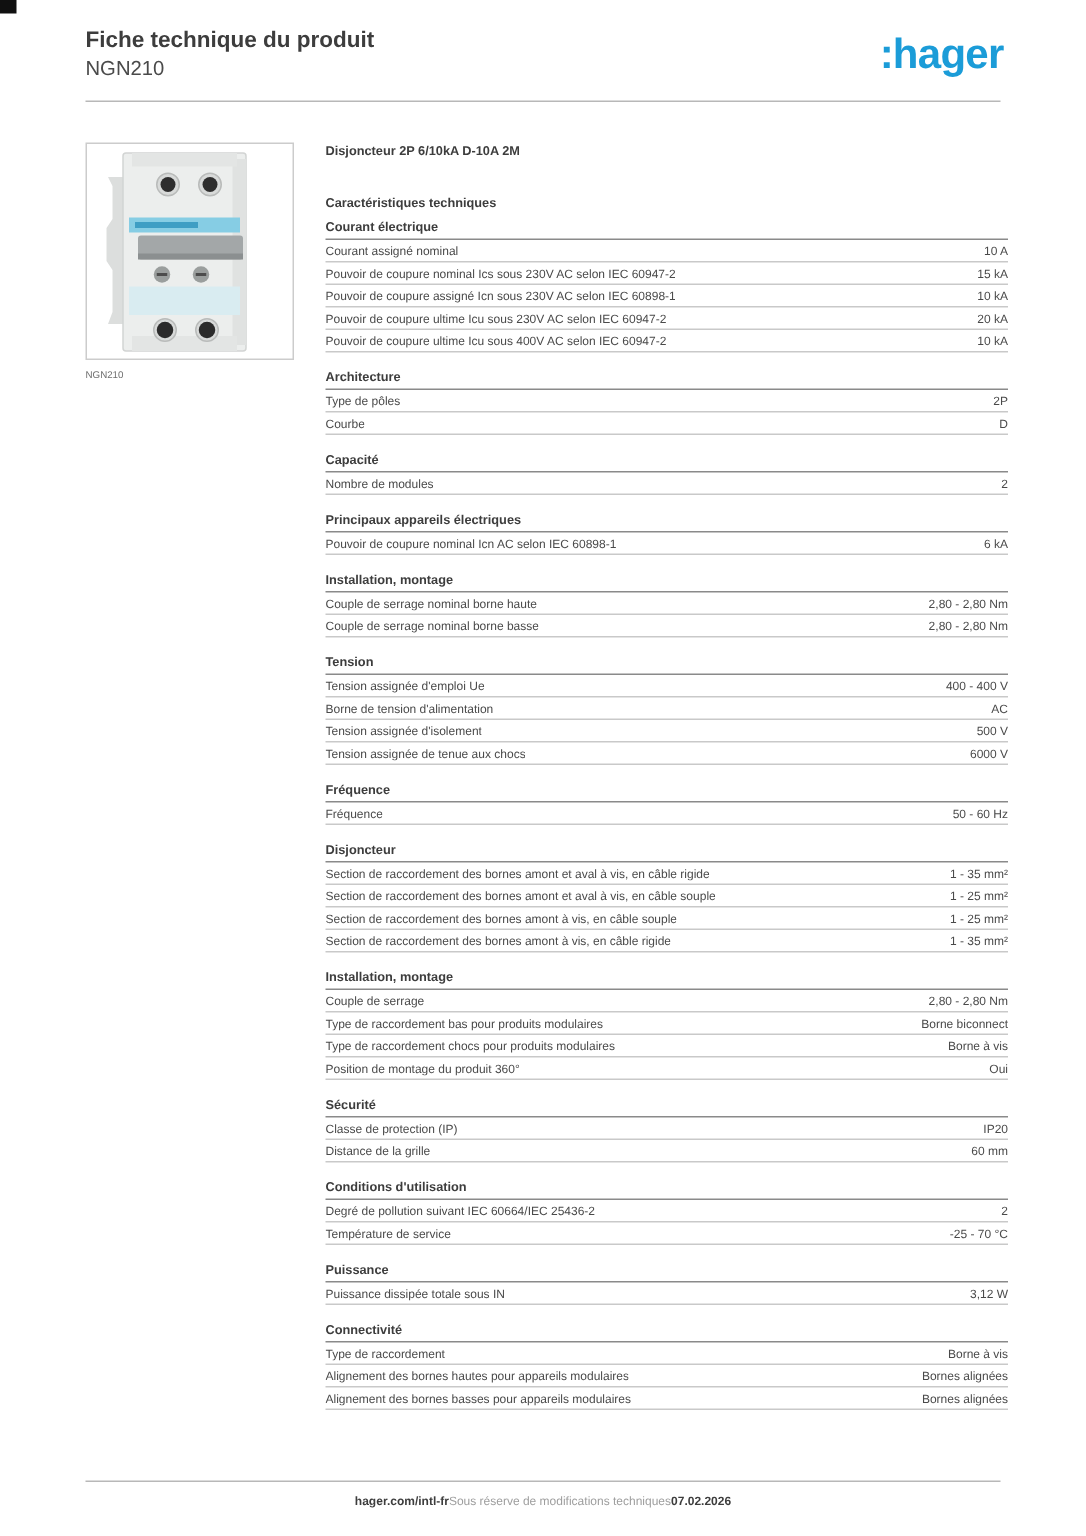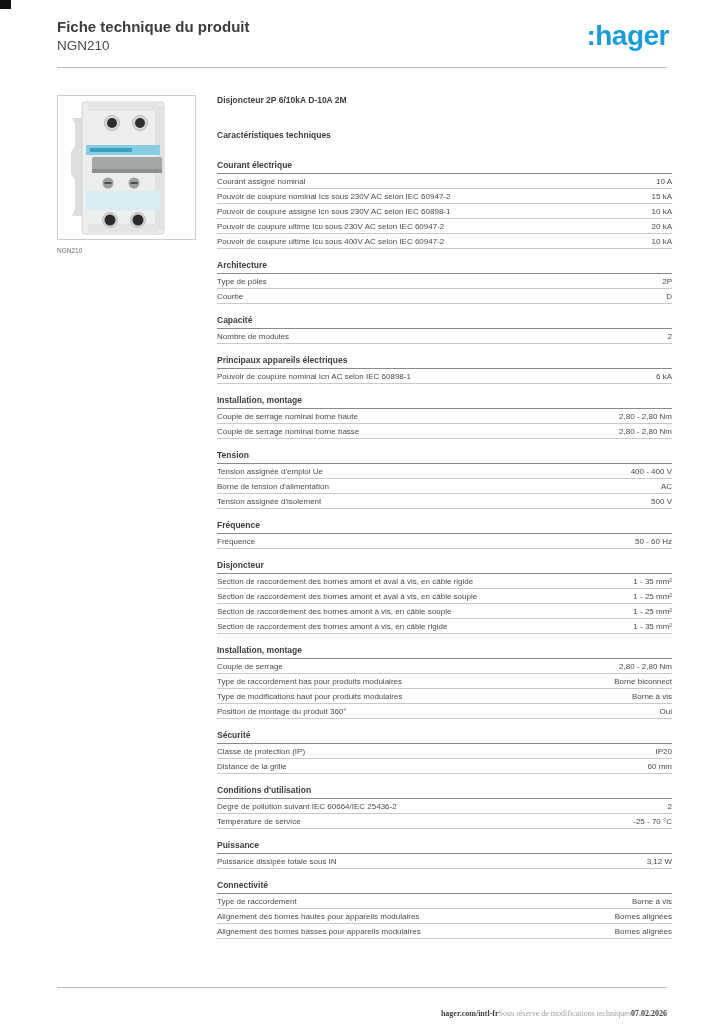--- a/index.html
+++ b/index.html
@@ -20,36 +20,36 @@
 
   
   .img-box { position:absolute; left:57px; top:95px; width:139px; height:145px;
              border:1px solid #cccccc; background:#fff; display:flex; align-items:center; justify-content:center; }
   .img-caption { position:absolute; left:57px; top:247px; font-size:6.5px; color:#6f6f6f; }
 
   
   .main-col { position:absolute; left:217px; top:90px; width:455px; }
   .product-name { margin-top:5px; font-size:8.5px; font-weight:bold; color:#3d3d3d; line-height:11px; }
   .section-title { margin-top:24px; font-size:8.5px; font-weight:bold; color:#3d3d3d; line-height:11px; }
-  .groups { margin-top:19px; }
+  .groups { margin-top:5px; }
   .group + .group { margin-top:11px; }
   .group-title { font-size:8.5px; font-weight:bold; color:#3d3d3d; line-height:10px;
                  padding-bottom:3px; border-bottom:1px solid #8a8a8a; }
   .spec-row { display:flex; justify-content:space-between; align-items:center;
               height:15px; border-bottom:1px solid #c9c9c9; font-size:8px; color:#4a4a4a; }
   .spec-label { white-space:nowrap; overflow:hidden; }
   .spec-value { white-space:nowrap; text-align:right; padding-left:8px; }
 
   
   .ftr-rule { position:absolute; left:57px; top:987px; width:610px; height:1px; background:#b8b8b8; }
   .ftr { position:absolute; left:57px; top:996px; width:610px; display:flex;
-         justify-content:flex-end; align-items:baseline; font-size:8px;font-family:Liberation Serif, serif; }
+         justify-content:center; align-items:baseline; font-size:8px; }
   .ftr-left  { font-weight:bold; color:#3d3d3d; }
   .ftr-center{ color:#9e9e9e; }
-  .ftr-right { font-weight:bold; color:#3d3d3d;margin-top:13px; }
+  .ftr-right { font-weight:bold; color:#3d3d3d; }
 </style>
 </head>
 <body>
 
 <div class="page">
 
   <div class="corner-mark"></div>
 
   <div class="hdr-title">Fiche technique du produit</div>
   <div class="hdr-subtitle">NGN210</div>
@@ -154,20 +154,24 @@
             <span class="spec-value">400 - 400 V</span>
           </div>
           <div class="spec-row">
             <span class="spec-label">Borne de tension d'alimentation</span>
             <span class="spec-value">AC</span>
           </div>
           <div class="spec-row">
             <span class="spec-label">Tension assignée d'isolement</span>
             <span class="spec-value">500 V</span>
           </div>
+          <div class="spec-row">
+            <span class="spec-label">Tension assignée de tenue aux chocs</span>
+            <span class="spec-value">6000 V</span>
+          </div>
         </div>
         <div class="group">
           <div class="group-title">Fréquence</div>
           <div class="spec-row">
             <span class="spec-label">Fréquence</span>
             <span class="spec-value">50 - 60 Hz</span>
           </div>
         </div>
         <div class="group">
           <div class="group-title">Disjoncteur</div>
@@ -192,21 +196,21 @@
           <div class="group-title">Installation, montage</div>
           <div class="spec-row">
             <span class="spec-label">Couple de serrage</span>
             <span class="spec-value">2,80 - 2,80 Nm</span>
           </div>
           <div class="spec-row">
             <span class="spec-label">Type de raccordement bas pour produits modulaires</span>
             <span class="spec-value">Borne biconnect</span>
           </div>
           <div class="spec-row">
-            <span class="spec-label">Type de modifications haut pour produits modulaires</span>
+            <span class="spec-label">Type de raccordement chocs pour produits modulaires</span>
             <span class="spec-value">Borne à vis</span>
           </div>
           <div class="spec-row">
             <span class="spec-label">Position de montage du produit 360°</span>
             <span class="spec-value">Oui</span>
           </div>
         </div>
         <div class="group">
           <div class="group-title">Sécurité</div>
           <div class="spec-row">

